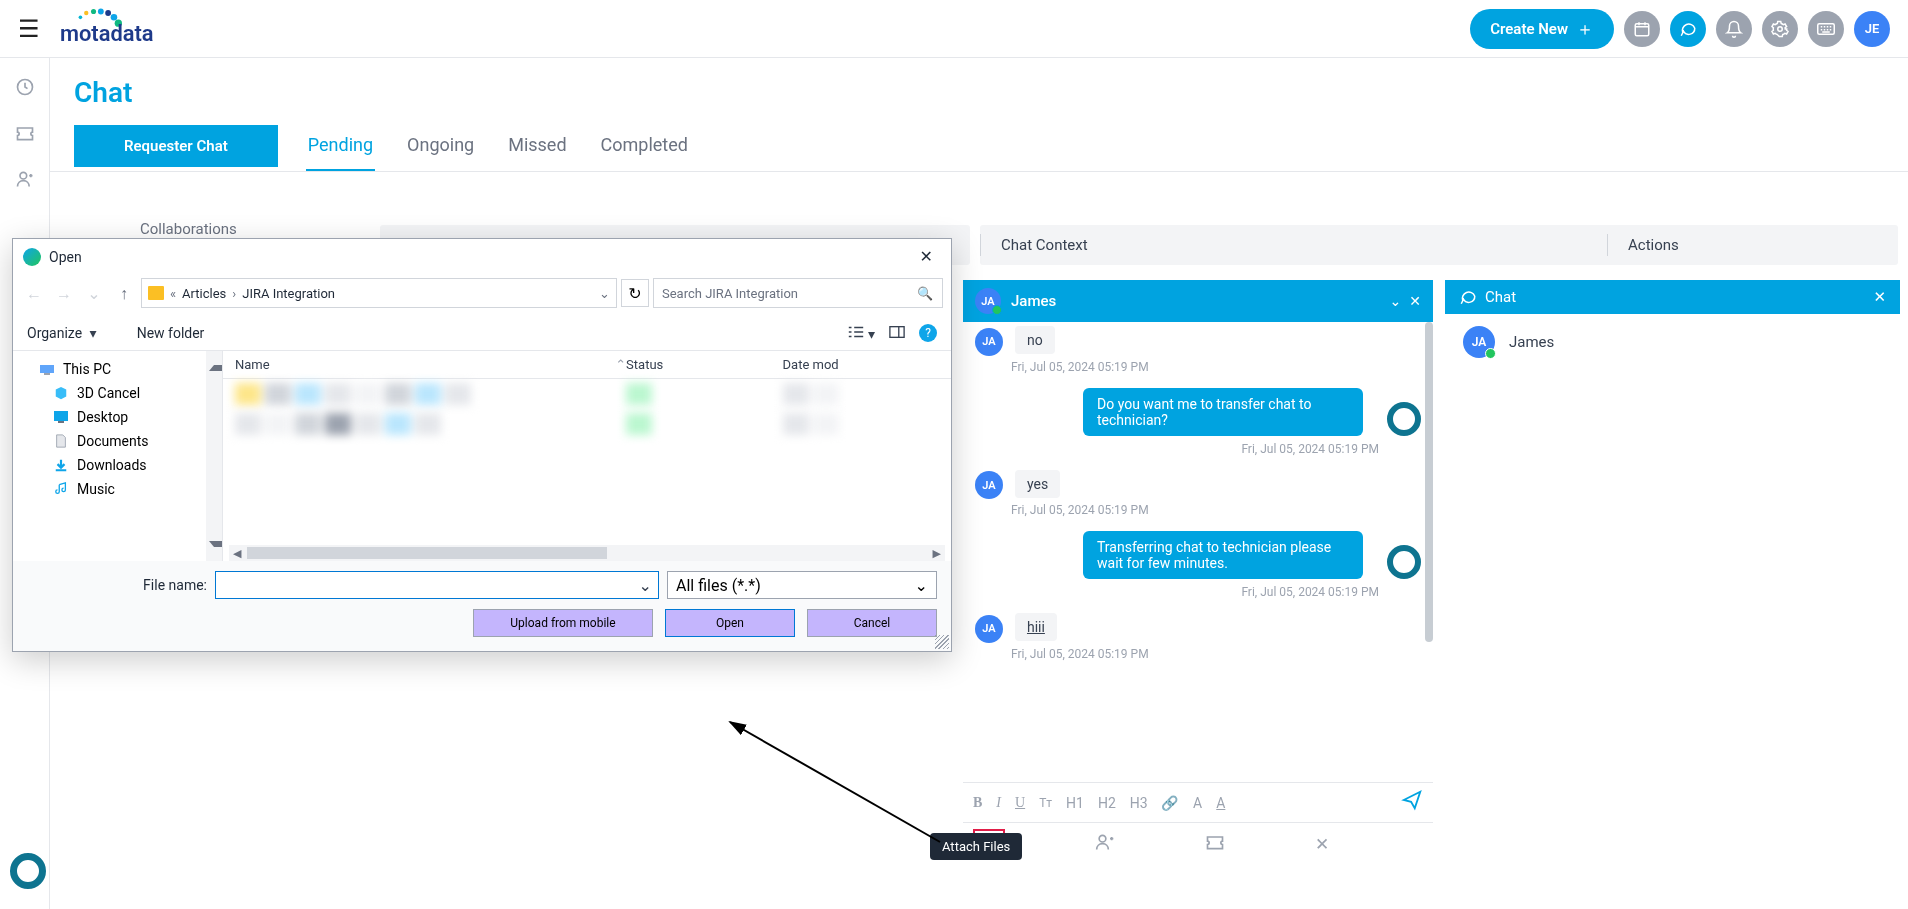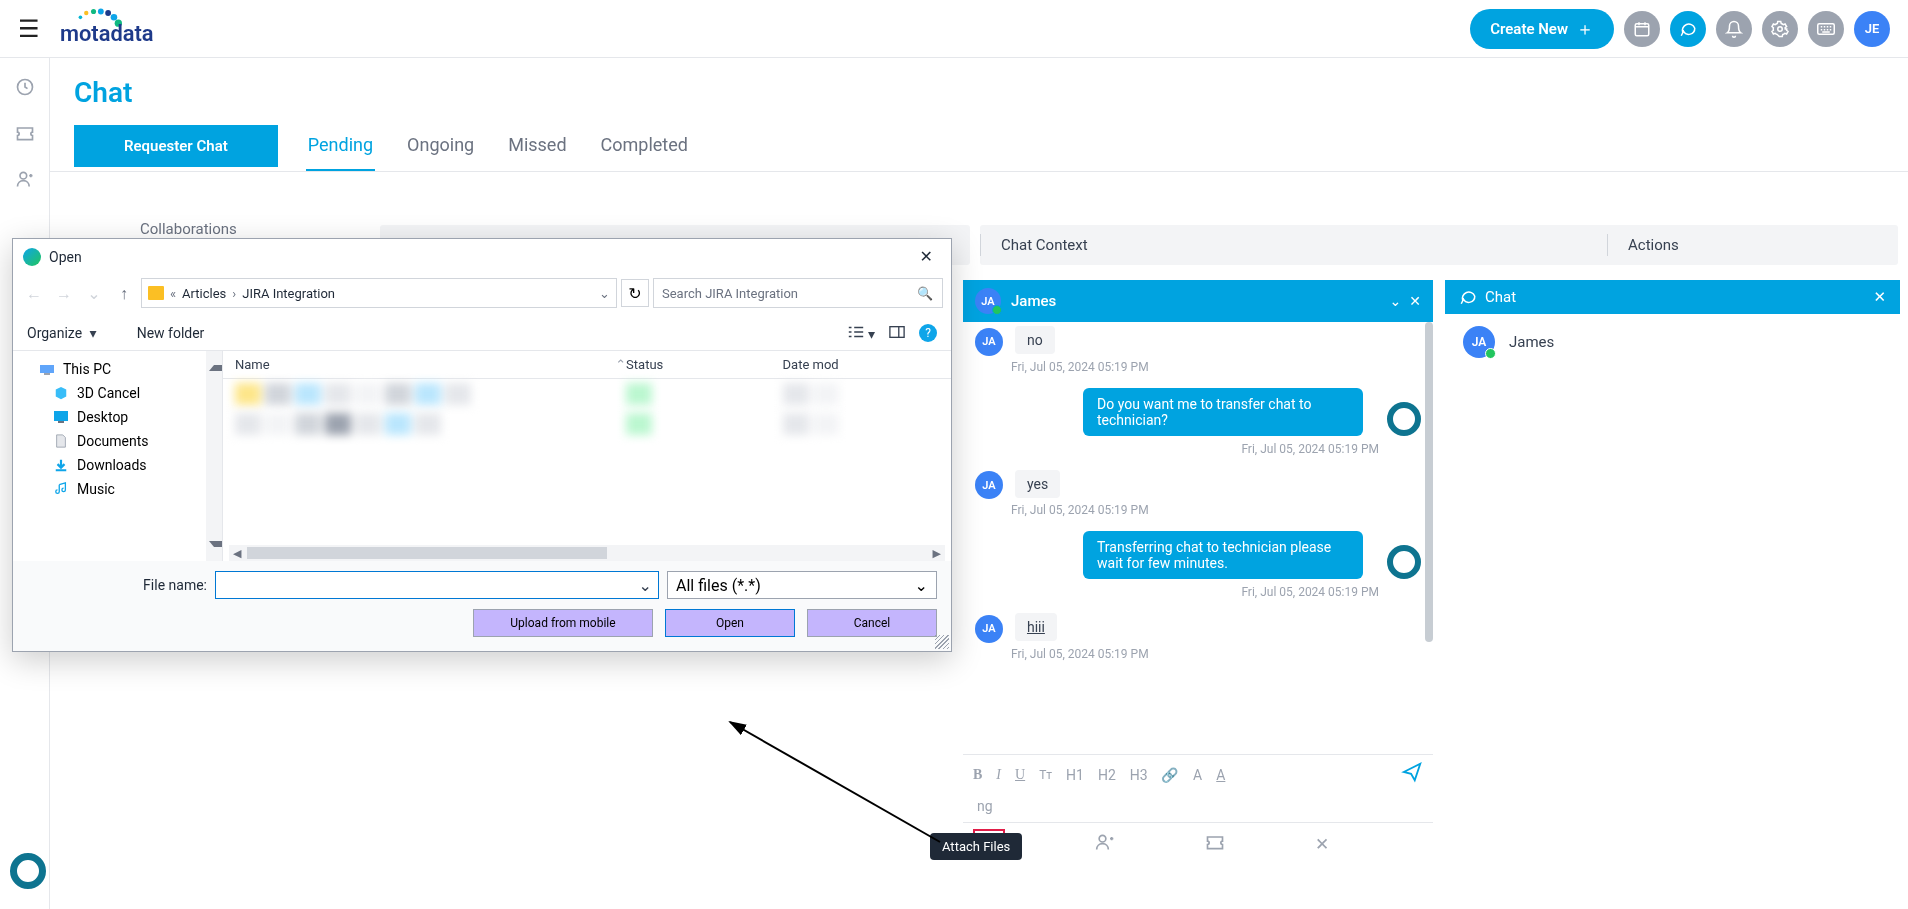--- a/index.html
+++ b/index.html
@@ -313,21 +313,20 @@
     <span class="tb">H3</span>
     <span class="tb">🔗</span>
     <span class="tb">A</span>
     <span class="tb"><u>A</u></span>
     <span class="send-icon">
       <svg width="22" height="22" viewBox="0 0 24 24" fill="none" stroke="#00a3e0" stroke-width="2">
           <path d="M3 12l18-9-6 18-4-7-8-2z"></path>
         </svg>
     </span>
   </div>
-  <div class="chat-input-area"><span>ng</span></div>
   <div class="chat-bottom-actions">
     <span class="ba attach-box">
       <svg width="16" height="18" viewBox="0 0 24 24" fill="none" stroke="#6b7280" stroke-width="2">
           <path d="M21 11l-9 9a5 5 0 01-7-7l9-9a3.5 3.5 0 015 5l-9 9a2 2 0 01-3-3l8-8"></path>
         </svg>
     </span>
     <span class="ba">
       <svg width="20" height="18" viewBox="0 0 24 20" fill="none" stroke="#9ca3af" stroke-width="2">
           <circle cx="9" cy="6" r="4"></circle>
           <path d="M2 19c0-4 3-7 7-7s7 3 7 7M18 6h4M20 4v4"></path>

